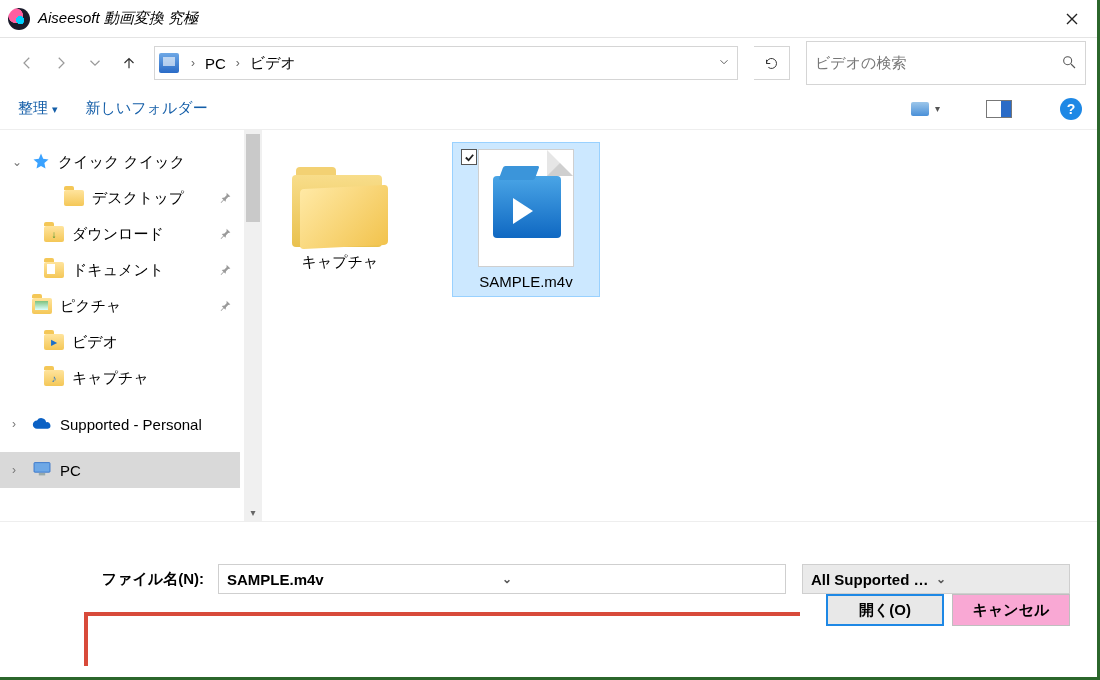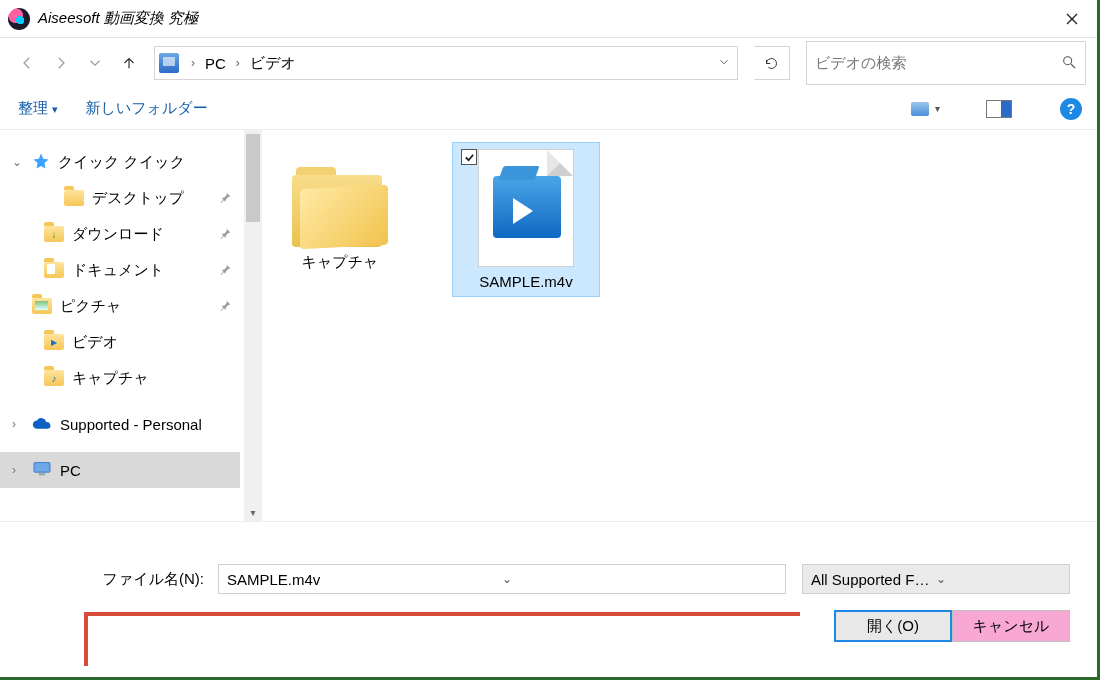--- a/index.html
+++ b/index.html
@@ -86,29 +86,29 @@
   .folder-big .tab{position:absolute;top:0;left:4px;width:40px;height:14px;background:#f3d173;border-radius:4px 4px 0 0;}
   .folder-big .front{position:absolute;inset:20px 0 0 8px;background:linear-gradient(135deg,#ffe9a5,#f2c34d);border-radius:4px;transform:skewY(-3deg);}
 
   .videofile{width:96px;height:118px;background:#fff;border:1px solid #cfcfcf;position:relative;margin-top:0;}
   .videofile::before{content:"";position:absolute;top:0;right:0;width:26px;height:26px;background:linear-gradient(135deg,#e6e6e6 48%,#cfcfcf 52%);clip-path:polygon(0 0,100% 100%,0 100%);} 
   .videofile .thumb{position:absolute;left:14px;top:26px;width:68px;height:62px;background:linear-gradient(#4aa5e6,#0f68c2);border-radius:4px;}
   .videofile .thumb::before{content:"";position:absolute;top:-10px;left:8px;width:36px;height:14px;background:#3b95da;transform:skewX(-20deg);border-radius:2px;}
   .videofile .play{position:absolute;left:34px;top:48px;width:0;height:0;border-left:20px solid #fff;border-top:13px solid transparent;border-bottom:13px solid transparent;}
 
   
-  .bottom{padding:42px 30px 0 30px;}
+  .bottom{padding:42px 30px 0 30px;font-weight:bold;}
   .row1{display:flex;align-items:center;gap:8px;}
   .fn-label{width:180px;text-align:right;padding-right:6px;}
   .fn-combo{flex:1;height:30px;border:1px solid #cfcfcf;display:flex;align-items:center;padding:0 8px;}
   .fn-combo span{flex:1;}
   .fn-combo .caret,.filter-combo .caret{color:#555;font-size:12px;}
   .filter-combo{width:268px;height:30px;border:1px solid #cfcfcf;background:#eaeaea;display:flex;align-items:center;padding:0 8px;margin-left:8px;white-space:nowrap;overflow:hidden;}
   .filter-combo span{flex:1;overflow:hidden;text-overflow:ellipsis;}
-  .row2{display:flex;justify-content:flex-end;gap:0;margin-top:16px;}
+  .row2{display:flex;justify-content:flex-end;gap:8px;}
   .btn{width:118px;height:32px;border:1px solid #bfbfbf;background:#f9a8d4;display:flex;align-items:center;justify-content:center;}
   .btn.primary{border:2px solid #1e88e5;background:#e8e8e8;}
 
   .callout{position:absolute;left:84px;top:612px;width:716px;height:54px;border-top:4px solid #d84a3a;border-left:4px solid #d84a3a;pointer-events:none;}
   .edge-strip{position:absolute;left:0;right:0;bottom:0;height:3px;background:#2b662b;}
   .edge-strip-r{position:absolute;top:0;right:0;bottom:0;width:3px;background:#2b662b;}
 </style>
 </head>
 <body>
 

